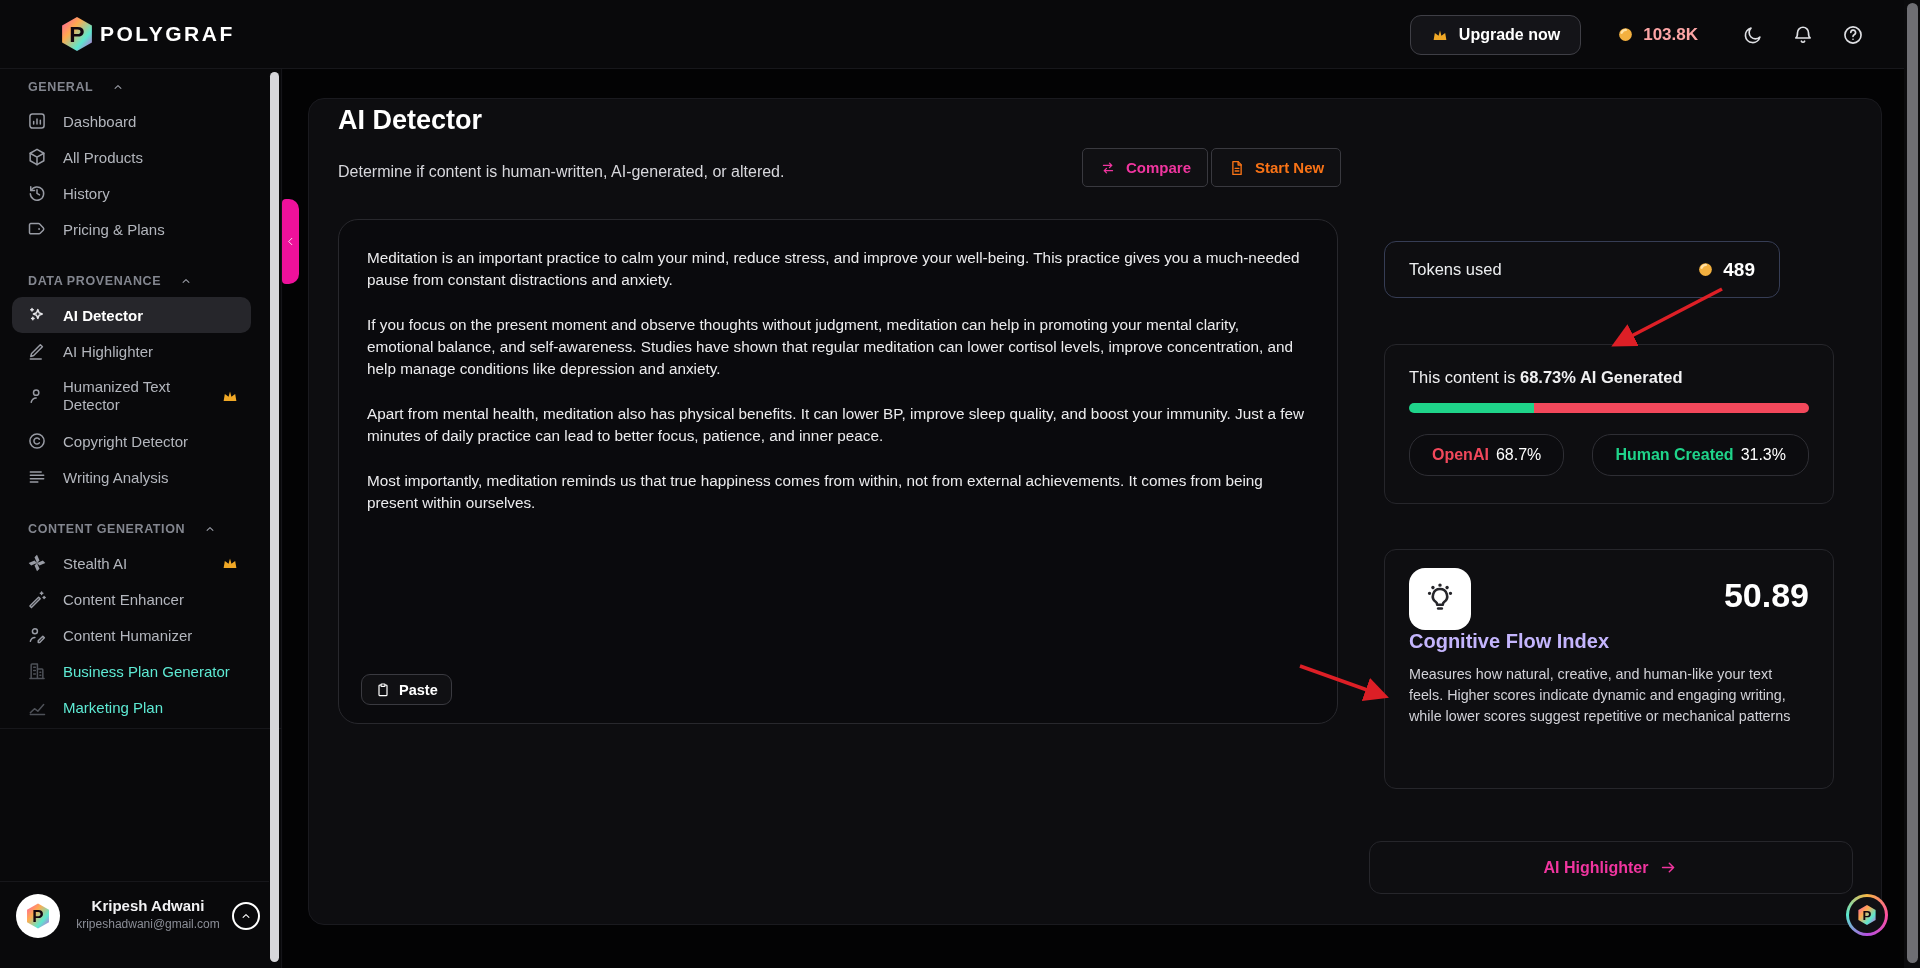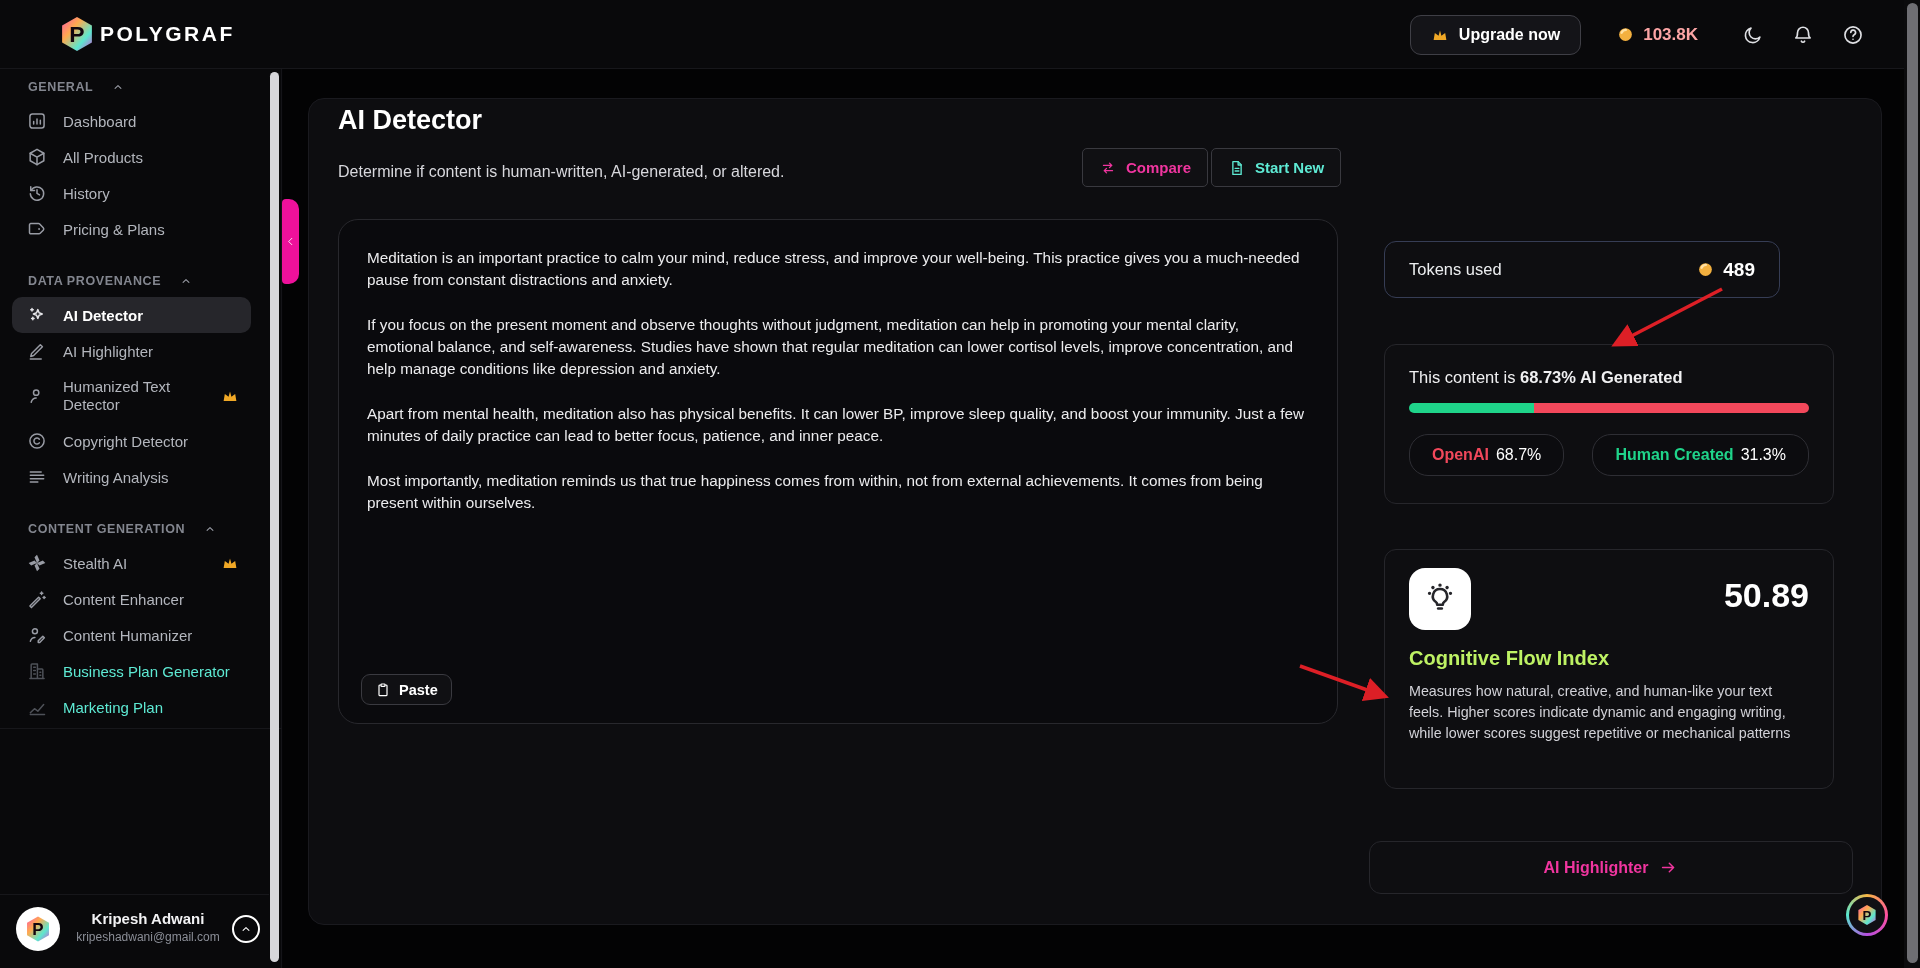--- a/index.html
+++ b/index.html
@@ -40,21 +40,21 @@
   .nav-item .nico { width:20px; height:20px; margin-right:16px; color:#989ba4; flex:none; }
   .nav-item.active { background:#26262b; color:#fff; font-weight:600; }
   .nav-item.active .nico { color:#e4e4e8; }
   .nav-item.tall { height:54px; }
   .nav-item.tall .lbl { width:132px; line-height:18px; }
   .nav-item.dim { color:#5eead4; }
   .nav-item.dim .nico { color:#4e5158; }
   .crown { margin-left:auto; width:18px; height:18px; flex:none; }
   .nav-bottom-line { position:absolute; left:0; top:659px; width:282px; border-top:1px solid #17171b; }
 
-  .user-box { position:absolute; left:0; right:12px; bottom:0; height:74px; border-top:1px solid #17171b;
+  .user-box { position:absolute; left:0; right:12px; bottom:0; height:87px; border-top:1px solid #17171b;
     display:flex; align-items:flex-start; padding:12px 0 0 16px; cursor:pointer; }
   .avatar { width:44px; height:44px; border-radius:50%; background:#fff; display:flex;
     align-items:center; justify-content:center; overflow:hidden; flex:none; }
   .user-meta { width:168px; text-align:center; margin-left:4px; padding-top:3px; }
   .user-name { font-size:15px; font-weight:600; color:#f2f2f4; }
   .user-email { font-size:12px; color:#8b8e97; margin-top:3px; }
   .user-chevron { width:28px; height:28px; border:2px solid #fff; border-radius:50%;
     display:flex; align-items:center; justify-content:center; color:#fff; margin-top:8px; flex:none; }
 
   .collapse-handle { position:absolute; left:282px; top:199px; width:17px; height:85px;
@@ -64,21 +64,21 @@
   
   .main-bg { position:absolute; left:283px; top:69px; right:16px; bottom:0; background:#030304; }
   .card-main { position:absolute; left:308px; top:98px; width:1574px; height:827px;
     background:#0d0d10; border:1px solid #1a1a1f; border-radius:16px; }
   .page-title { position:absolute; left:29px; top:6px; font-size:27px; font-weight:700; color:#fff; }
   .page-subtitle { position:absolute; left:29px; top:52px; font-size:16px; color:#d8d8dd;margin-top:12px; }
   .btn { position:absolute; height:39px; display:flex; align-items:center; gap:9px; padding:0 16px;
     background:#101013; border:1px solid #39393f; border-radius:5px; font-size:15px;
     font-weight:600; cursor:pointer; }
   .btn-compare { left:773px; top:49px; color:#f0359f; }
-  .btn-start { left:902px; top:49px; color:#5eead4; }
+  .btn-start { left:902px; top:49px; color:#f97316; }
 
   .doc-panel { position:absolute; left:29px; top:120px; width:1000px; height:505px;
     background:#0a0a0d; border:1px solid #28282d; border-radius:20px; padding:27px 28px; }
   .doc-panel p { font-size:15.3px; line-height:22px; color:#ececee; margin-bottom:23px; max-width:945px; }
   .paste-btn { position:absolute; left:22px; bottom:18px; height:31px; display:flex; align-items:center;
     gap:8px; padding:0 13px; background:#101013; border:1px solid #3a3a40; border-radius:9px;
     color:#fff; font-size:14.5px; font-weight:600; cursor:pointer; }
 
   
   .res-card { position:absolute; background:#0e0e11; border:1px solid #26262b; border-radius:12px; }
@@ -96,21 +96,21 @@
   .pill-row { margin-top:21px; display:flex; justify-content:space-between; }
   .pill { height:42px; border:1px solid #2e2e34; border-radius:19px; display:flex; align-items:center;
     gap:7px; padding:0 22px; font-size:16px; color:#fff; background:#0c0c0f; }
   .pill .tag-ai { color:#f2485b; font-weight:600; }
   .pill .tag-human { color:#1fd48a; font-weight:600; }
 
   .cfi-card { left:1075px; top:450px; width:450px; height:240px; padding:18px 24px; }
   .cfi-iconbox { width:62px; height:62px; background:#fff; border-radius:16px; display:flex;
     align-items:center; justify-content:center; color:#26262b; }
   .cfi-score { position:absolute; right:24px; top:26px; font-size:34px; font-weight:700; color:#fff; }
-  .cfi-title { margin-top:17px; font-size:20px; font-weight:700; color:#bef264; }
+  .cfi-title { font-size:20px; font-weight:700; color:#c4b5fd; }
   .cfi-desc { margin-top:11px; font-size:14.3px; line-height:21px; color:#d2d2d8; }
 
   .hl-card { left:1060px; top:742px; width:484px; height:53px; display:flex; align-items:center;
     justify-content:center; gap:11px; color:#f0359f; font-size:16px; font-weight:600; cursor:pointer; }
 
   .float-btn { position:absolute; left:1537px; top:795px; width:42px; height:42px; border-radius:50%;
     background:conic-gradient(#f6b744,#ff4fa0,#b44fe0,#57e8cf,#f6b744); display:flex;
     align-items:center; justify-content:center; cursor:pointer; }
   .float-btn .inner { width:36px; height:36px; border-radius:50%; background:#101014; display:flex;
     align-items:center; justify-content:center; }

